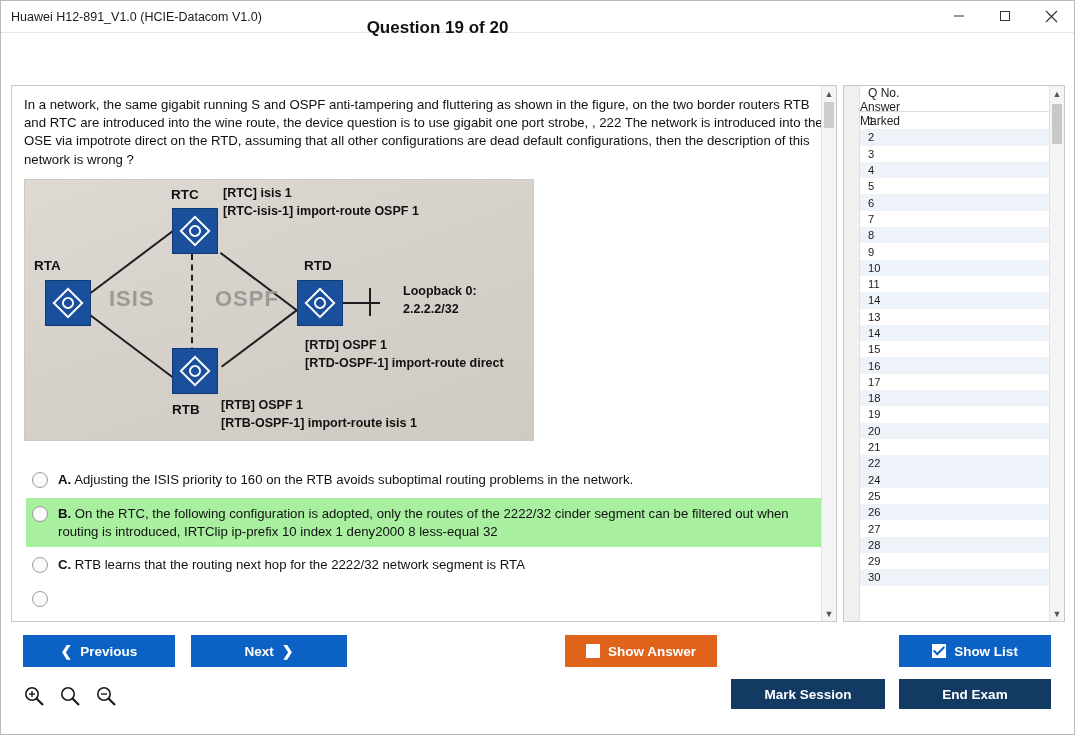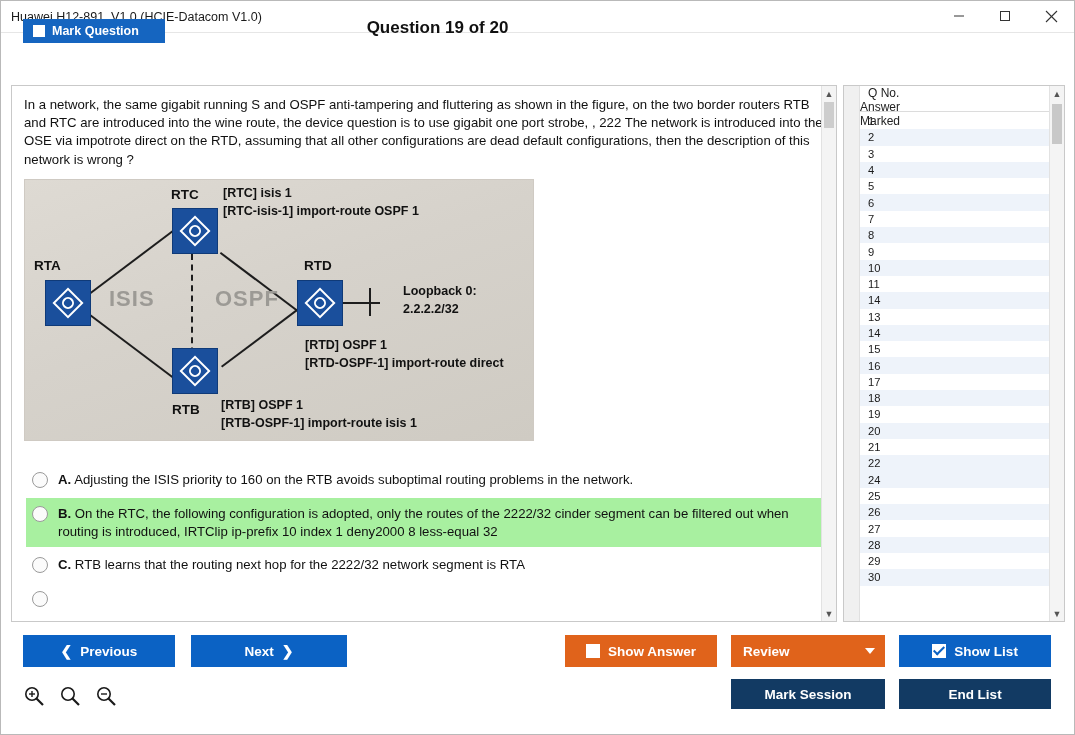--- a/index.html
+++ b/index.html
@@ -269,24 +269,20 @@
       </div>
       <div class="winbtn">
         <svg width="13" height="13" viewBox="0 0 13 13">
             <line x1="1" y1="1" x2="12" y2="12" stroke="#333" stroke-width="1.1"></line>
             <line x1="12" y1="1" x2="1" y2="12" stroke="#333" stroke-width="1.1"></line>
           </svg>
       </div>
     </div>
   </div>
 
-  <div class="mark-btn">
-    <span class="chk"></span>
-    <span>Mark Question</span>
-  </div>
   <div class="q-title-wrap">
     <div class="q-title">Question 19 of 20</div>
   </div>
 
   <div class="qpanel">
 
     <div class="qtext">In a network, the same gigabit running S and OSPF anti-tampering and fluttering as shown in the figure, on the two border routers RTB and RTC are introduced into the wine route, the device question is to use gigabit one port strobe, , 222 The network is introduced into the OSE via impotrote direct on the RTD, assuming that all other configurations are dead default configurations, then the description of this network is wrong ?</div>
 
     <div class="diagram">
       <div class="bgshade"></div>
@@ -535,36 +531,32 @@
   <button class="btn btn-blue" style="left:190px; top:634px; width:156px; height:32px;">
     <span>Next</span>
     <span class="chev" style="margin-left:8px;">❯</span>
   </button>
 
   <button class="btn btn-orange" style="left:564px; top:634px; width:152px; height:32px;">
     <span class="btn-chk"></span>
     <span>Show Answer</span>
   </button>
 
-  <button class="btn btn-orange" style="left:730px; top:634px; width:154px; height:32px; justify-content:flex-start; padding-left:12px;">
-    <span>Review</span>
-    <span class="review-caret"></span>
-  </button>
 
   <button class="btn btn-blue" style="left:898px; top:634px; width:152px; height:32px;">
     <span class="btn-chk checked"></span>
     <span>Show List</span>
   </button>
 
   <button class="btn btn-navy" style="left:730px; top:678px; width:154px; height:30px;">
     <span>Mark Session</span>
   </button>
 
   <button class="btn btn-navy" style="left:898px; top:678px; width:152px; height:30px;">
-    <span>End List</span>
+    <span>End Exam</span>
   </button>
 
   <div class="zoomrow">
     <span class="zoom-ico">
       <svg width="22" height="22" viewBox="0 0 22 22">
         <circle cx="9" cy="9" r="6.2" fill="none" stroke="#1a1a1a" stroke-width="1.6"></circle>
         <line x1="13.5" y1="13.5" x2="20" y2="20" stroke="#1a1a1a" stroke-width="2.2"></line>
         <line x1="6" y1="9" x2="12" y2="9" stroke="#1a1a1a" stroke-width="1.4"></line>
         <line x1="9" y1="6" x2="9" y2="12" stroke="#1a1a1a" stroke-width="1.4"></line>
       </svg>

